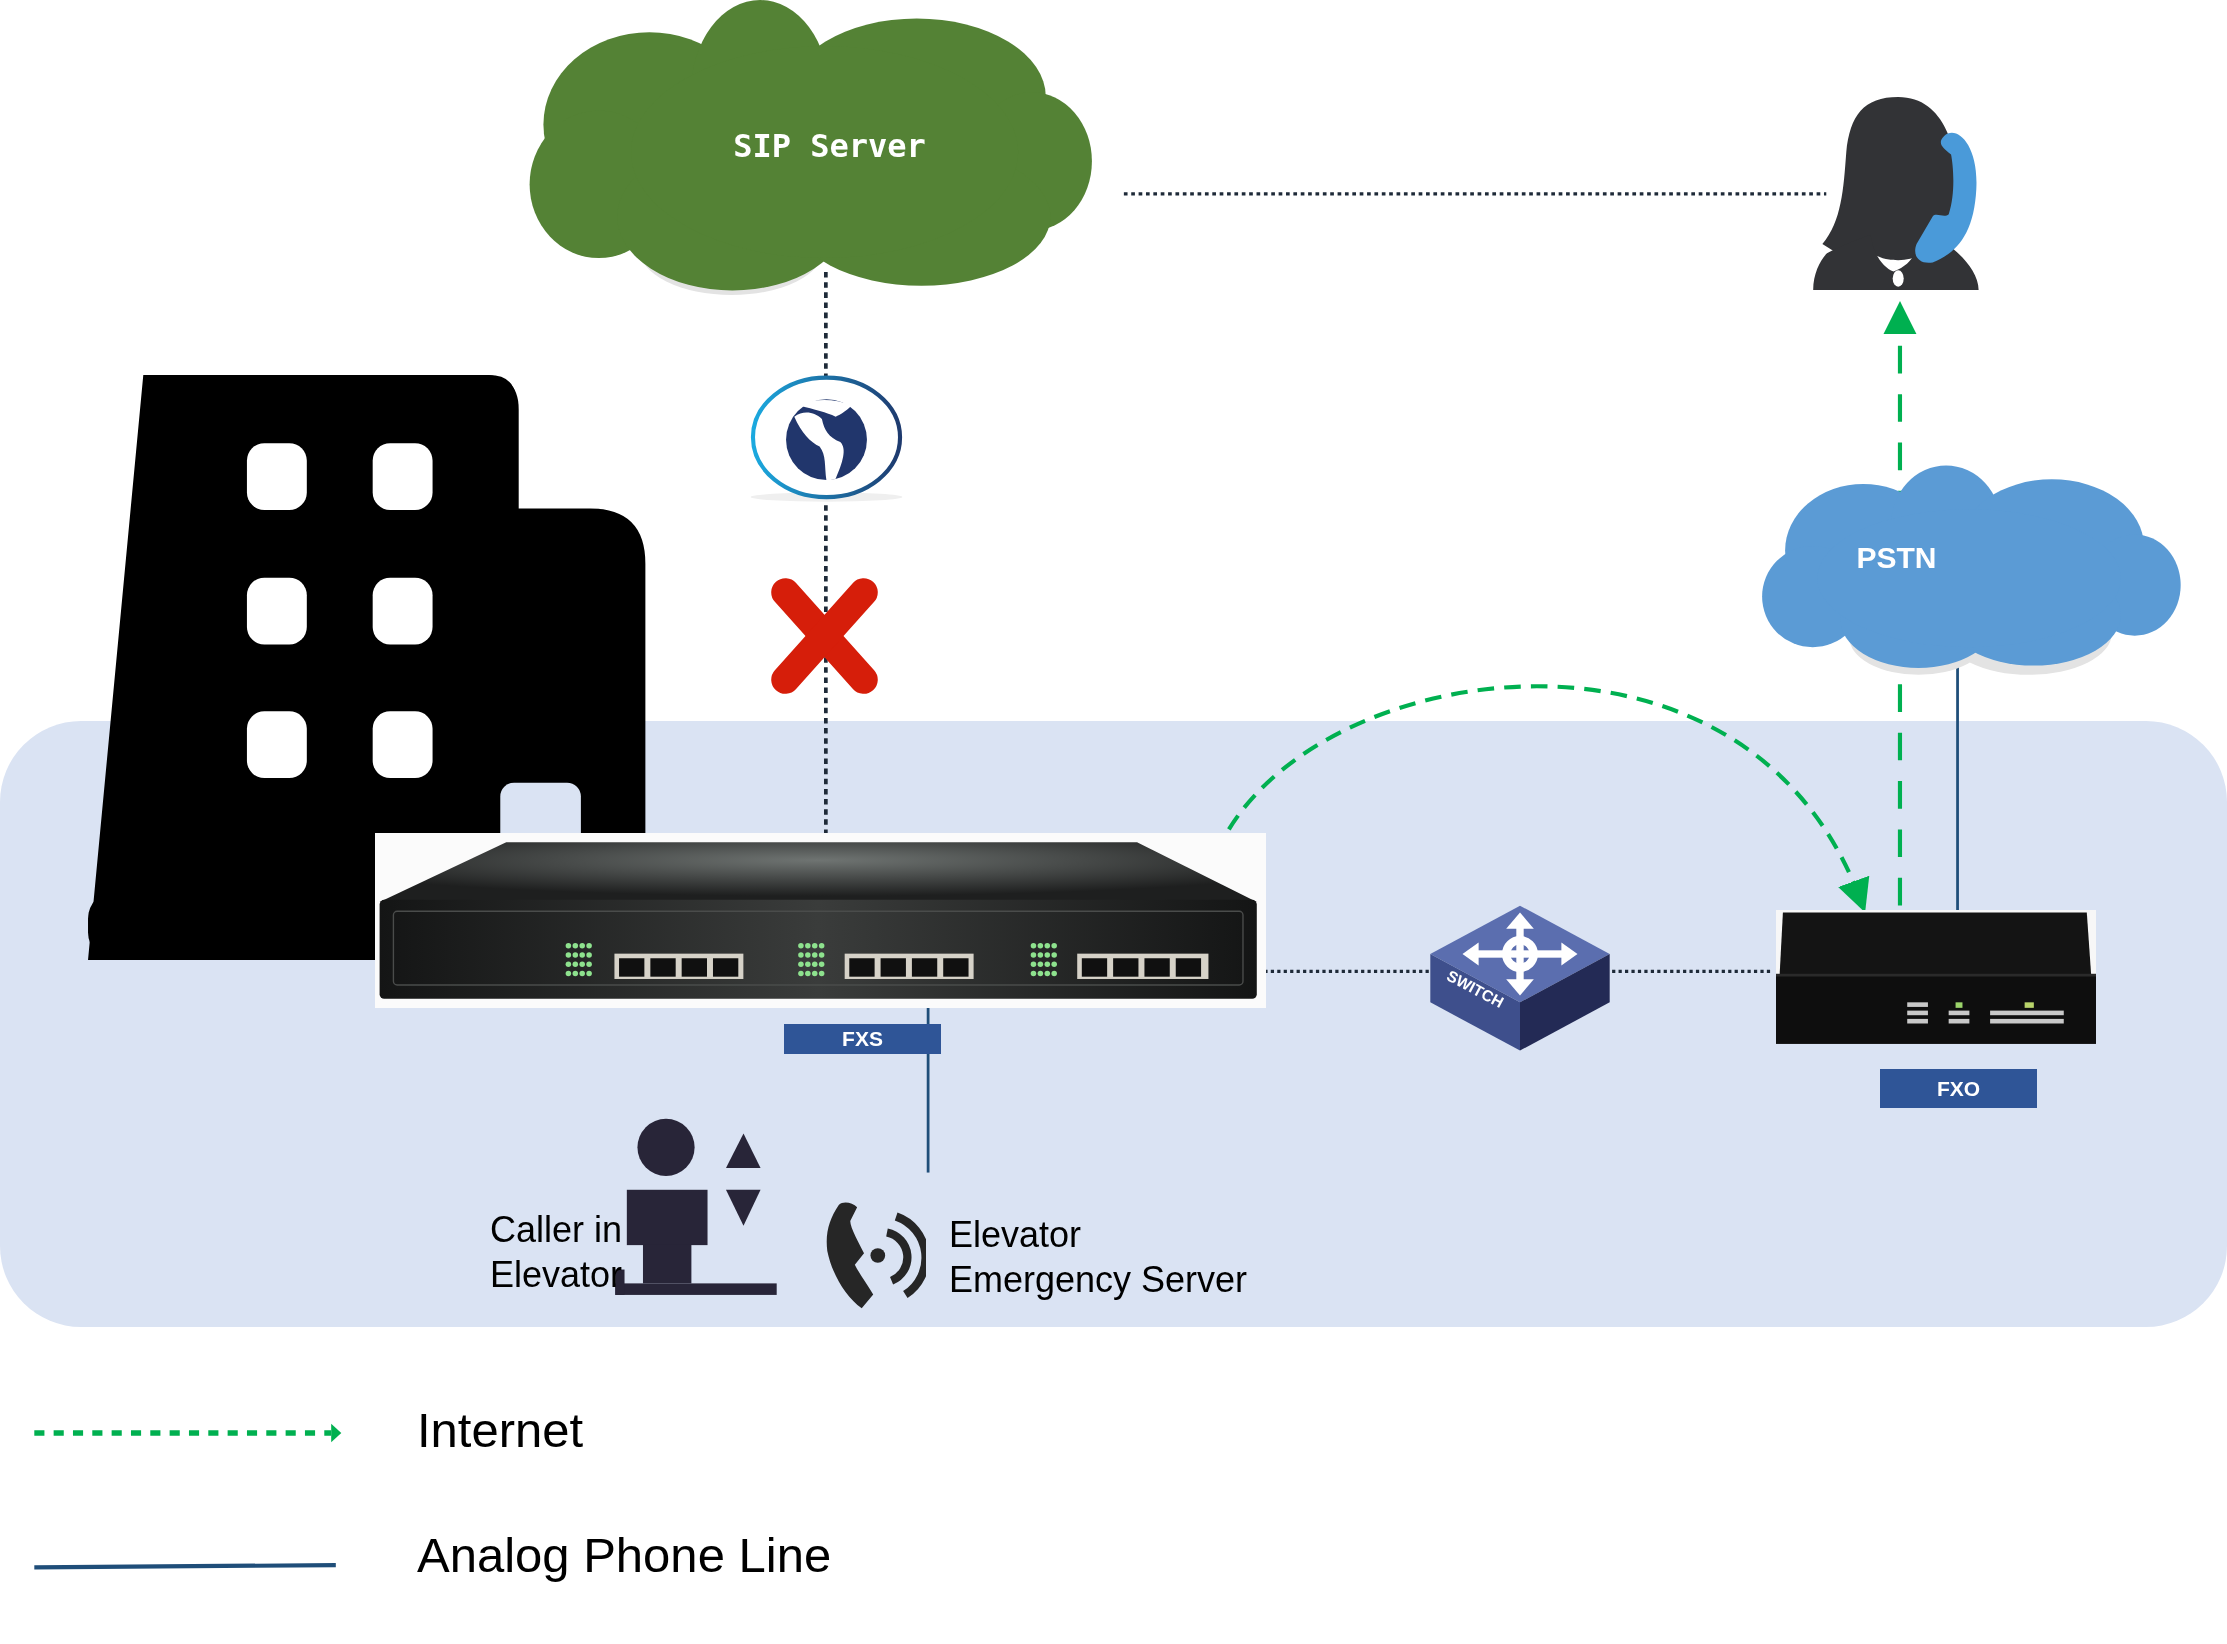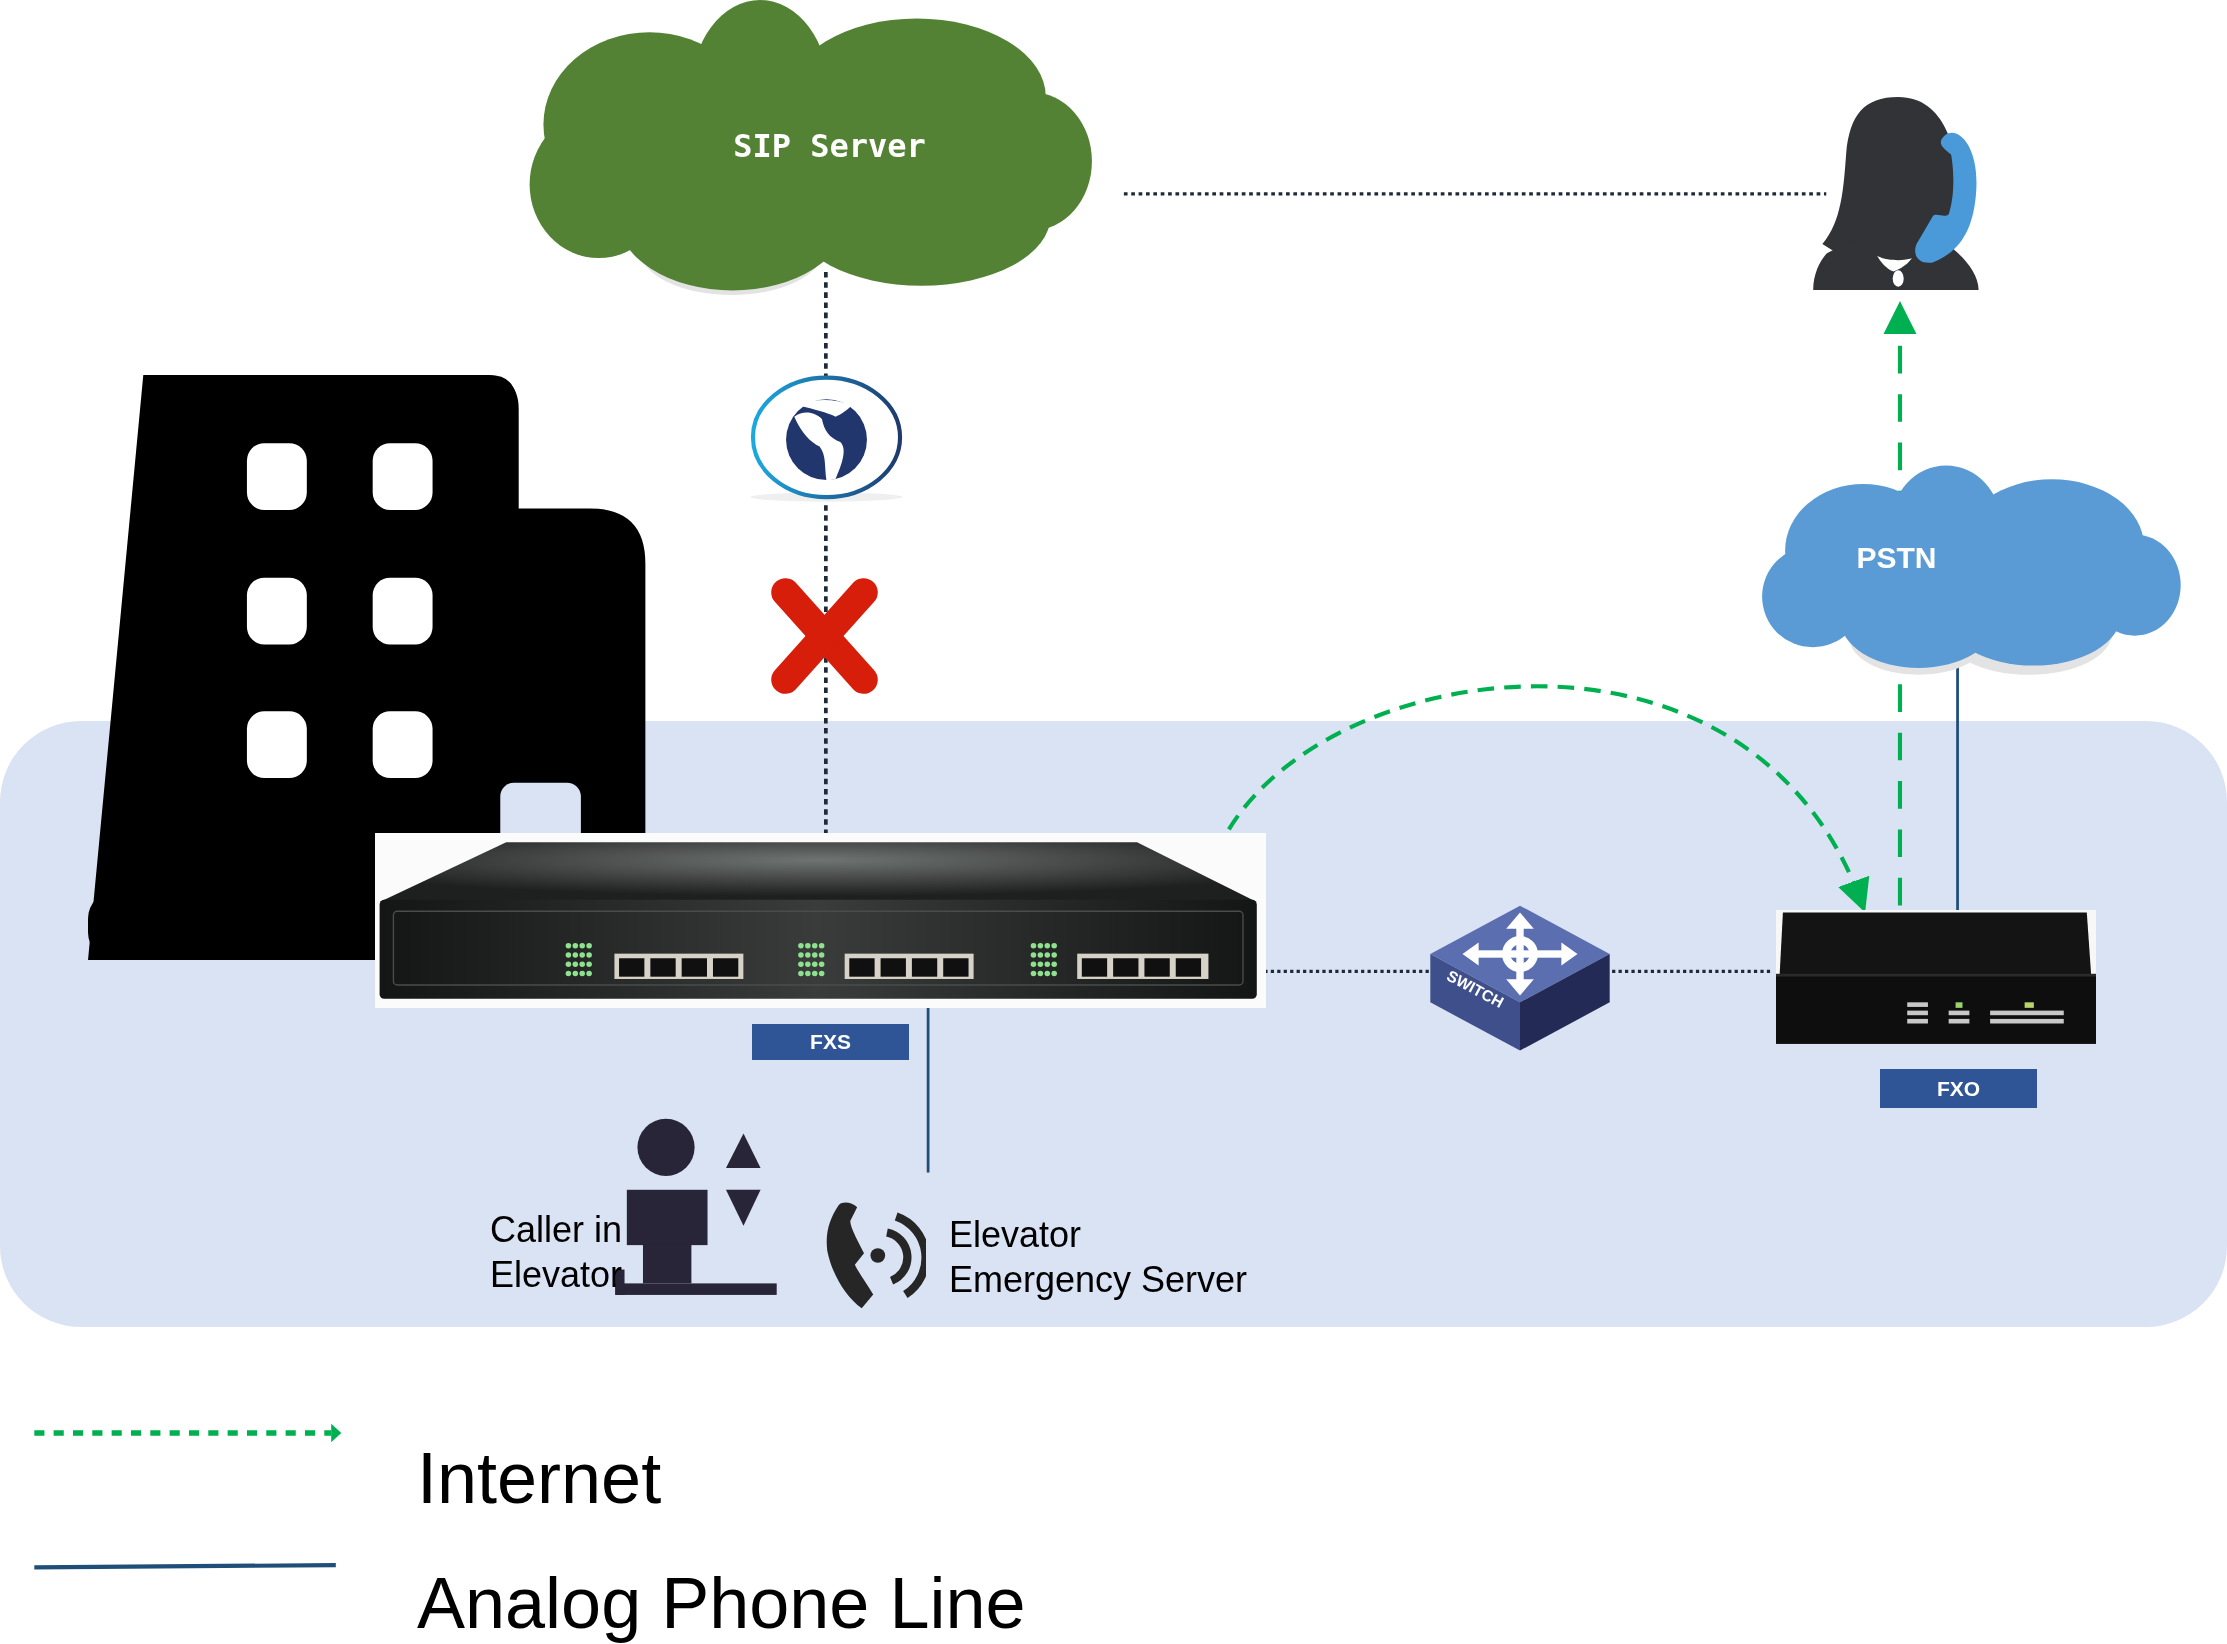--- a/index.html
+++ b/index.html
@@ -2,21 +2,21 @@
 <html style="font-size:7.4px"><head>
 <meta charset="utf-8">
 <style>
   html, body { margin:0; padding:0; background:#ffffff; }
   body { width:2227px; height:1645px; position:relative; overflow:hidden; font-family:"Liberation Sans", sans-serif; }
   .abs { position:absolute; }
   svg.canvas { position:absolute; left:0; top:0; }
   .cloud-label { position:absolute; color:#ffffff; font-family:"DejaVu Sans Mono", monospace; font-weight:bold; text-align:center; }
   .tag { position:absolute; background:#2f5597; color:#ffffff; font-family:"Liberation Sans", sans-serif; font-weight:bold; font-size:21px; display:flex; align-items:center; justify-content:center; }
   .caption { position:absolute; color:#000; font-family:"Liberation Sans", sans-serif; font-size:36px; line-height:45px; }
-  .legend-label { position:absolute; color:#000; font-family:"Liberation Sans", sans-serif; font-size:72px; line-height:78px;margin-top:48px; }
+  .legend-label { position:absolute; color:#000; font-family:"Liberation Sans", sans-serif; font-size:49px; line-height:78px; }
 </style>
 </head>
 <body>
 
 <div class="abs" style="left:0; top:721px; width:2227px; height:606px; background:#dae3f3; border-radius:81px;"></div>
 
 <svg class="abs" style="left:88px; top:375px;" width="562" height="585" viewBox="0 0 1220 1270">
   <path d="M 120 0 L 870 0 Q 930 0 930 60 L 930 290 L 1090 290 Q 1210 290 1210 410 L 1210 1270 L 0 1270 L 0 1270 Q -10 1270 0 1270 Z" fill="#000"></path>
   <path d="M 165 0 L 860 0 Q 935 0 935 75 L 935 1270 L 165 1270 Z" fill="#000"></path>
 
@@ -214,21 +214,21 @@
     <rect x="1525" y="262" width="285" height="55" fill="#d6d2c8"></rect>
     <g fill="#101010">
           <rect x="1535" y="272" width="55" height="40"></rect>
           <rect x="1603" y="272" width="55" height="40"></rect>
           <rect x="1671" y="272" width="55" height="40"></rect>
           <rect x="1739" y="272" width="55" height="40"></rect>
         </g>
   </g>
   </svg>
 </div>
-<div class="tag" style="left:752px; top:1024px; width:157px; height:36px;">FXS</div>
+<div class="tag" style="left:784px; top:1024px; width:157px; height:30px;">FXS</div>
 
 <svg class="abs" style="left:1428px; top:901px;" width="184" height="152" viewBox="0 0 400 330">
   <polygon points="200,10 395,115 200,220 5,115" fill="#5b6eaf"></polygon>
   <polygon points="5,115 200,220 200,325 5,220" fill="#3e4f8c"></polygon>
   <polygon points="200,220 395,115 395,220 200,325" fill="#232a55"></polygon>
   <g fill="#fff">
     <circle cx="200" cy="115" r="30" fill="none" stroke="#fff" stroke-width="18"></circle>
     <rect x="192" y="35" width="16" height="160"></rect>
     <rect x="90" y="107" width="220" height="16"></rect>
     <polygon points="200,25 170,60 230,60"></polygon>

